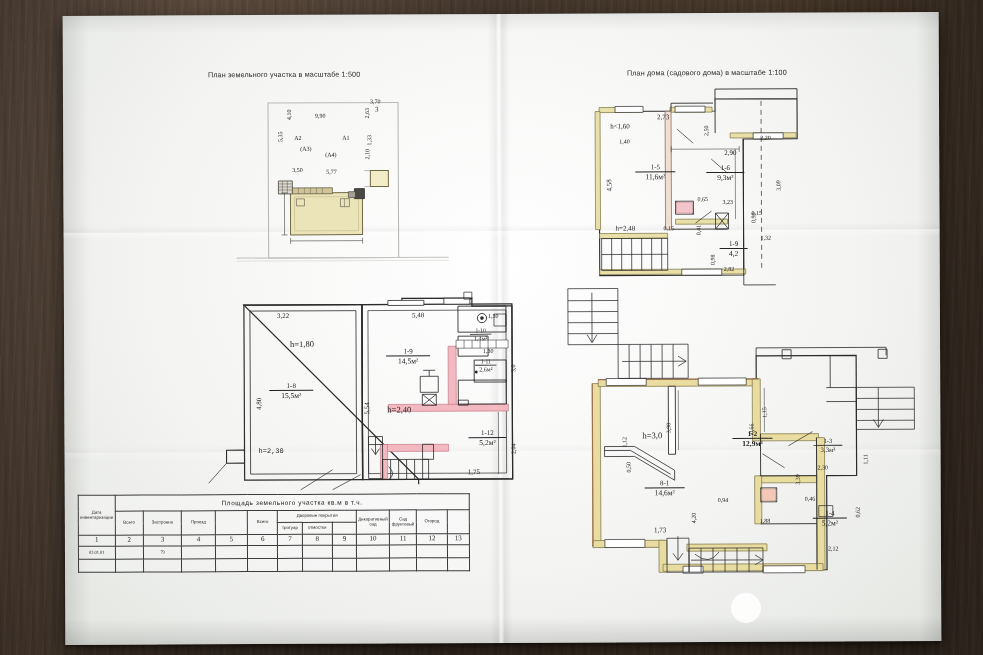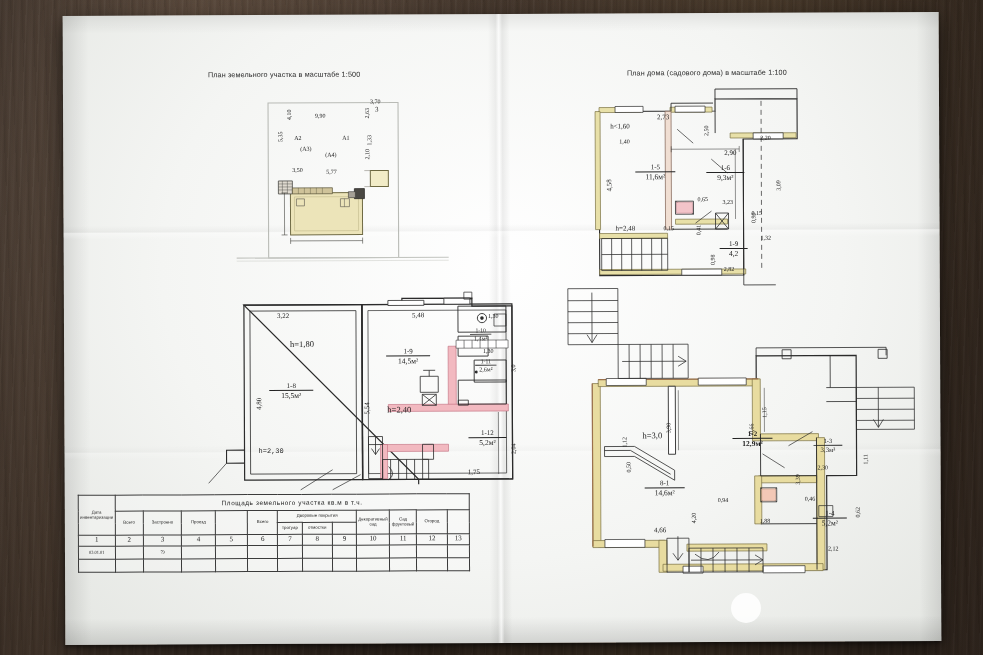--- a/index.html
+++ b/index.html
@@ -622,21 +622,21 @@
       </g>
     </svg>
   </div>
 
   <div class="hand lg" style="left:578px; top:390px;margin-top:28px;">h=3,0</div>
   <div class="hand sm rot90" style="left:601px; top:420px;">3,90</div>
   <div class="hand sm rot90" style="left:697px; top:405px;">1,15</div>
   <div class="hand sm rot90" style="left:684px; top:421px;">0,66</div>
   <div class="hand sm rot90" style="left:557px; top:434px;">1,12</div>
   <div class="hand sm rot90" style="left:561px; top:459px;">0,50</div>
-  <div class="hand md" style="left:589px; top:514px;">4,66</div>
+  <div class="hand md" style="left:589px; top:514px;">1,73</div>
   <div class="hand sm rot90" style="left:626px; top:510px;">4,20</div>
   <div class="hand sm" style="left:653px; top:484px;">0,94</div>
   <div class="hand sm" style="left:695px; top:505px;">1,88</div>
   <div class="hand sm" style="left:763px; top:533px;">2,12</div>
   <div class="hand sm rot90" style="left:730px; top:472px;">3,39</div>
   <div class="hand sm" style="left:753px; top:452px;">2,30</div>
   <div class="hand sm" style="left:740px; top:483px;">0,46</div>
   <div class="hand sm rot90" style="left:790px; top:505px;">0,62</div>
   <div class="hand sm rot90" style="left:798px; top:452px;">1,11</div>
 

